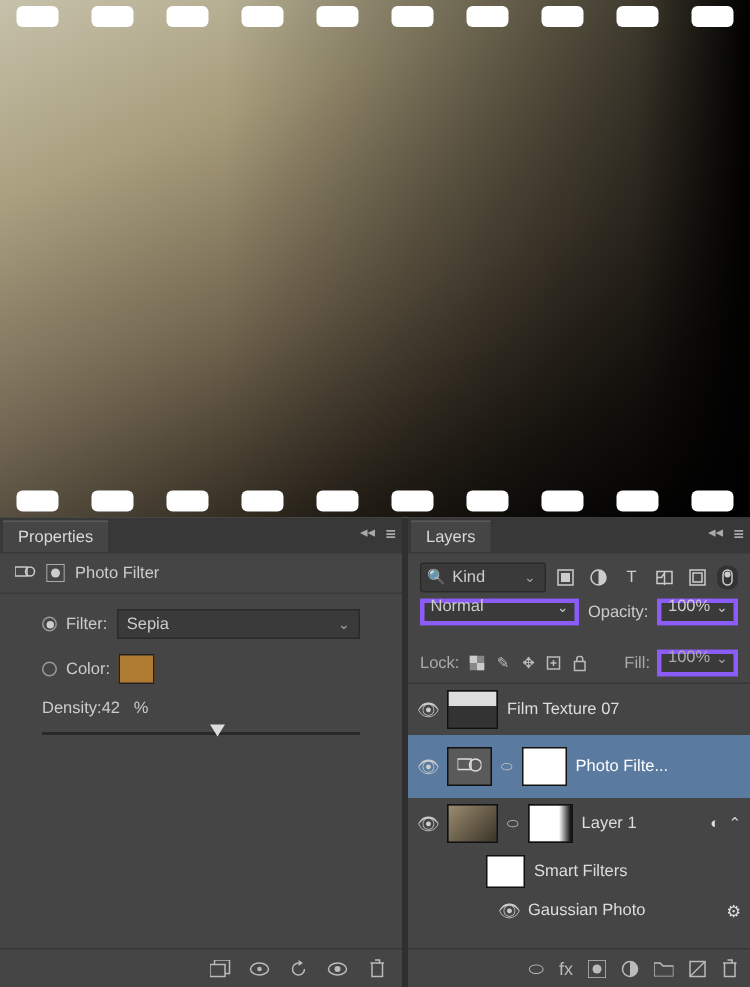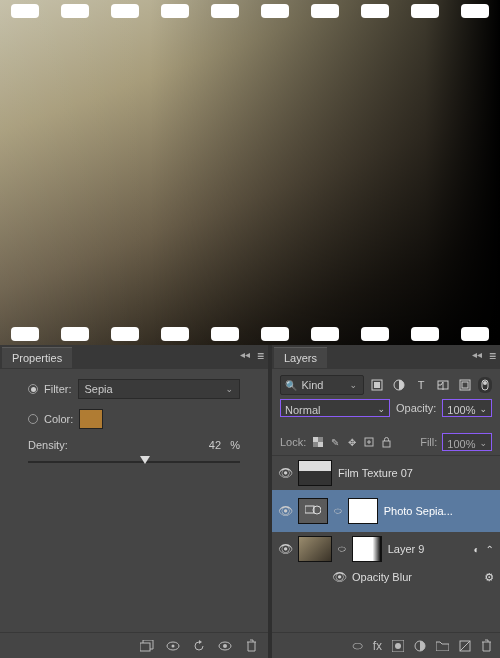--- a/index.html
+++ b/index.html
@@ -21,34 +21,34 @@
 .subhdr { display:flex; align-items:center; gap:6px; padding:6px 10px; font-size:11px; color:#ccc; border-bottom:1px solid #3a3a3a; }
 .icon { display:inline-flex; width:14px; height:14px; align-items:center; justify-content:center; color:#ccc; }
 .body { padding:10px 28px; font-size:11px; color:#ccc; flex:1; }
 .row { display:flex; align-items:center; margin-bottom:10px; gap:6px; }
 .radio { width:10px; height:10px; border-radius:50%; border:1px solid #999; display:inline-flex; align-items:center; justify-content:center; }
 .radio.on::after { content:""; width:5px; height:5px; border-radius:50%; background:#ccc; }
 .select { flex:1; background:#3a3a3a; border:1px solid #2a2a2a; height:20px; display:flex; align-items:center; padding:0 6px; font-size:11px; color:#ccc; position:relative; }
 .select .chev { position:absolute; right:6px; font-size:9px; color:#aaa; }
 .swatch { width:24px; height:20px; background:#b07c33; border:1px solid #222; }
 .slider-row { margin-top:4px; }
-.slider-label { display:flex; justify-content:space-between; font-size:11px; }
+.slider-label { display:flex; font-size:11px; }
 .slider { position:relative; height:14px; margin-top:4px; }
 .track { position:absolute; top:6px; left:0; right:0; height:2px; background:#2a2a2a; }
 .thumb { position:absolute; top:1px; width:0; height:0; border-left:5px solid transparent; border-right:5px solid transparent; border-top:8px solid #ddd; }
 .checkbox { width:10px; height:10px; border:1px solid #888; }
 .footer { height:26px; border-top:1px solid #383838; display:flex; align-items:center; justify-content:flex-end; gap:12px; padding:0 10px; color:#bbb; }
 .footer .icon, .footer span { font-size:12px; }
 .lyr-top { padding:6px 8px 4px; border-bottom:1px solid #383838; }
 .lyr-row1 { display:flex; align-items:center; gap:4px; margin-bottom:4px; }
 .search { flex:1; background:#3a3a3a; border:1px solid #2a2a2a; height:20px; border-radius:2px; display:flex; align-items:center; padding:0 4px; gap:4px; }
 .search input { background:none; border:none; color:#ccc; font-size:11px; width:44px; outline:none; }
 .pill { width:18px; height:16px; display:flex; align-items:center; justify-content:center; color:#ccc; font-size:11px; }
 .lyr-row2 { display:flex; align-items:center; gap:6px; font-size:11px; color:#ccc; }
-.mini { background:#3a3a3a; border:1px solid #8b5cf6; height:18px; padding:4px 4px; display:flex; align-items:flex-start; gap:4px; }
+.mini { background:#3a3a3a; border:3px solid #8b5cf6; height:18px; padding:4px 4px; display:flex; align-items:flex-end; gap:4px; }
 .lyr-row3 { display:flex; align-items:center; gap:5px; font-size:11px; color:#aaa; margin-top:16px; }
 .lock-icons { display:flex; gap:3px; }
 .lock-icons span { width:14px; height:14px; display:flex; align-items:center; justify-content:center; font-size:10px; color:#bbb; }
 .layer-list { flex:1; overflow:hidden; }
 .layer { display:flex; align-items:center; padding:4px 6px; gap:6px; font-size:11px; color:#ddd; }
 .layer.sel { background:#5a7aa0; color:#fff; }
 .eye { width:14px; text-align:center; color:#ccc; font-size:12px; }
 .thumb-box { width:34px; height:26px; background:#222; border:1px solid #111; display:flex; align-items:center; justify-content:center; overflow:hidden; }
 .thumb-box.adj { width:30px; height:26px; background:#5a5a5a; }
 .mask { width:30px; height:26px; background:#fff; border:1px solid #111; }
@@ -87,20 +87,35 @@
   </div>
 </div>
 
 <div class="panels">
 
   <div class="panel props">
     <div class="tabbar">
       <div class="tab">Properties</div>
       <span class="collapse">◂◂</span>
       <span class="menu">≡</span>
+    </div>
+    <div class="subhdr">
+      <span class="icon">
+        <svg width="14" height="12" viewBox="0 0 14 12">
+            <rect x="0" y="2" width="8" height="6" fill="none" stroke="#ccc"></rect>
+            <circle cx="10" cy="5" r="3" fill="none" stroke="#ccc"></circle>
+          </svg>
+      </span>
+      <span class="icon">
+        <svg width="12" height="12" viewBox="0 0 12 12">
+            <rect x="0" y="0" width="12" height="12" fill="none" stroke="#ccc"></rect>
+            <circle cx="6" cy="6" r="3" fill="#ccc"></circle>
+          </svg>
+      </span>
+      <span>Photo Filter</span>
     </div>
     <div class="body">
       <div class="row">
         <span class="radio on"></span>
         <span>Filter:</span>
         <div class="select">
           <span>Sepia</span>
           <span class="chev">⌄</span>
         </div>
       </div>
@@ -254,34 +269,38 @@
       <div class="layer sel" style="padding:8px 6px">
         <span class="eye">👁</span>
         <div class="thumb-box adj">
           <svg width="16" height="14">
               <rect x="0" y="2" width="9" height="7" fill="none" stroke="#ddd"></rect>
               <circle cx="12" cy="6" r="4" fill="none" stroke="#ddd"></circle>
             </svg>
         </div>
         <span class="link">⬭</span>
         <div class="mask"></div>
-        <span>Photo Sepia...</span>
+        <span>Photo Filte...</span>
       </div>
       <div class="layer">
         <span class="eye">👁</span>
         <div class="thumb-box" style="background:linear-gradient(135deg,#9a8c6e,#3a3328)"></div>
         <span class="link">⬭</span>
         <div class="mask" style="background:linear-gradient(90deg,#fff 70%,#000)"></div>
-        <span>Layer 9</span>
+        <span>Layer 1</span>
         <span style="margin-left:auto;font-size:10px">◐</span>
         <span style="font-size:10px">⌃</span>
       </div>
+      <div class="layer sub">
+        <div class="mask" style="width:26px;height:22px"></div>
+        <span>Smart Filters</span>
+      </div>
       <div class="layer sub" style="padding-left:60px">
         <span class="eye">👁</span>
-        <span>Opacity Blur</span>
+        <span>Gaussian Photo</span>
         <span style="margin-left:auto;font-size:11px">⚙</span>
       </div>
     </div>
 
     <div class="lyr-footer">
       <span>⬭</span>
       <span style="">fx</span>
       <span>
           <svg width="12" height="12">
             <rect x="0" y="0" width="12" height="12" fill="none" stroke="#bbb"></rect>

